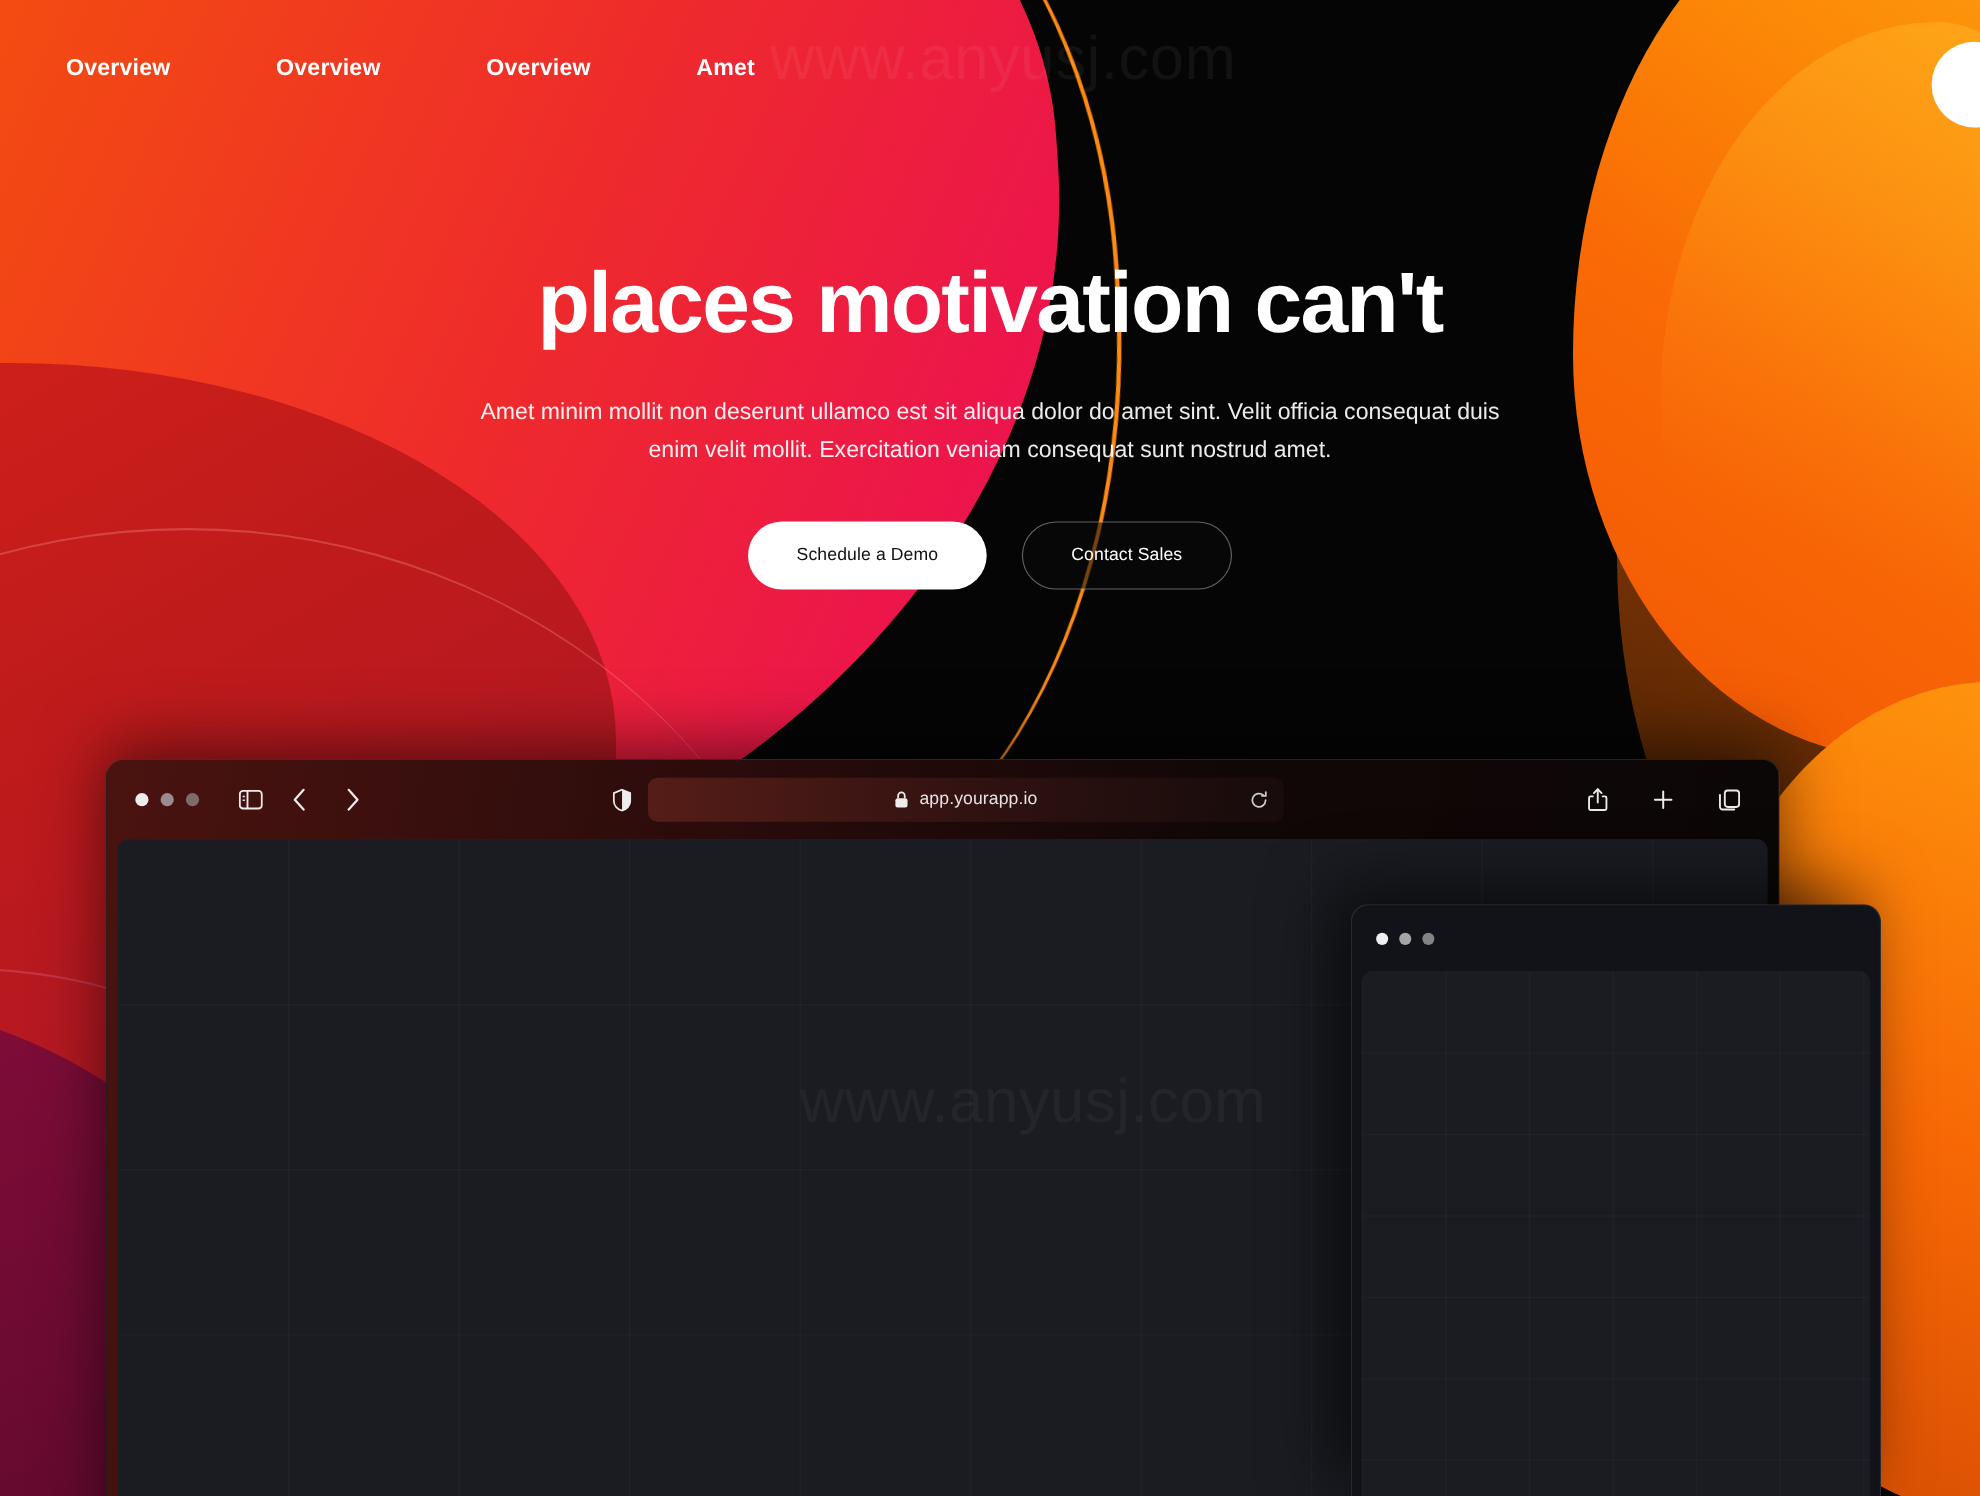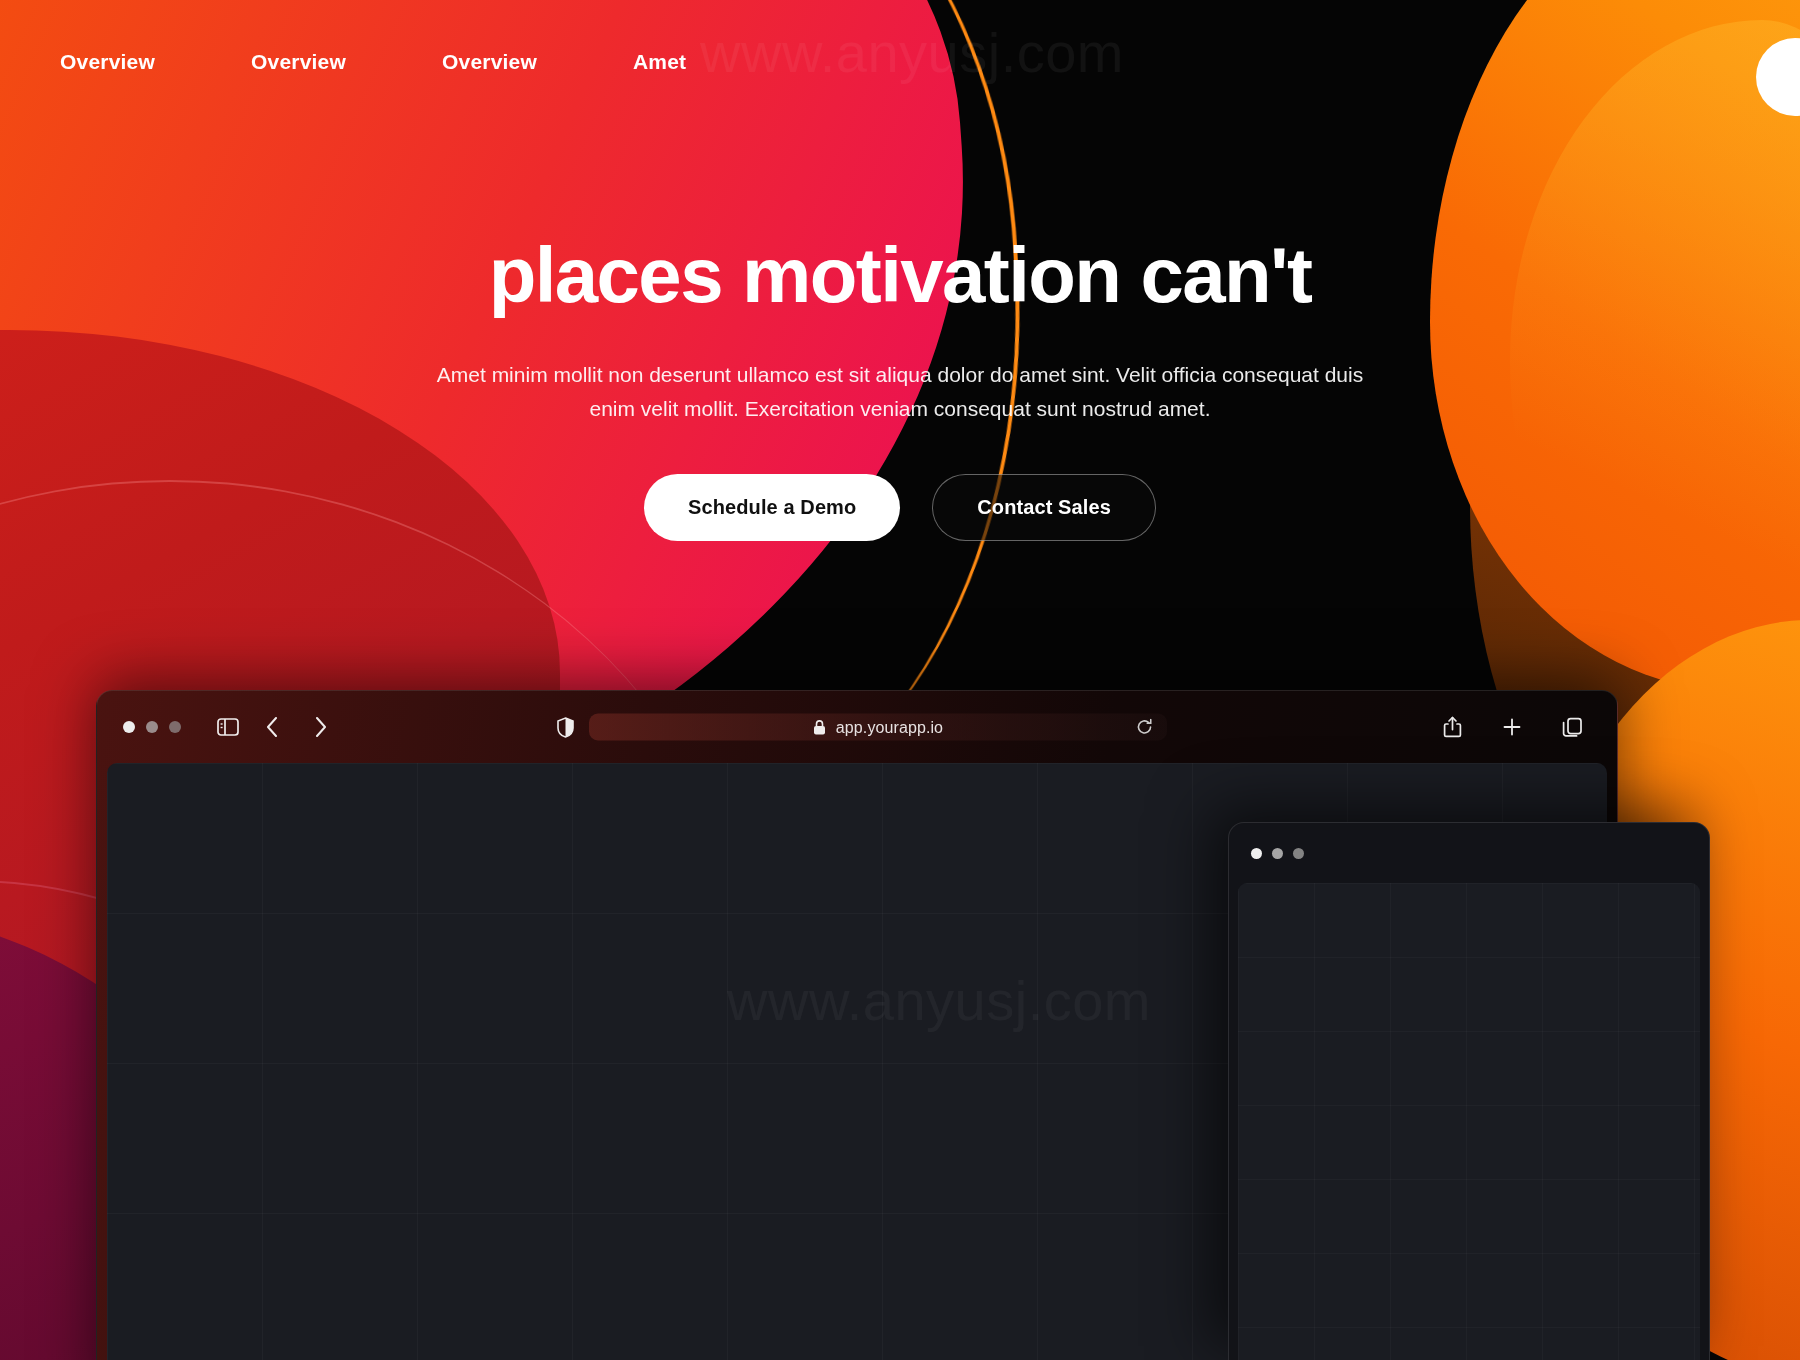--- a/index.html
+++ b/index.html
@@ -149,22 +149,22 @@
     font-weight:400;
   }
   .cta-row {
     margin-top:48px;
     display:flex; justify-content:center; gap:32px;
   }
   .btn {
     border:none;
     cursor:pointer;
     font-family:inherit;
-    font-size:20px;
-    font-weight:700;
+    font-size:16px;
+    font-weight:400;
     border-radius:999px;
     padding:21px 44px;
     letter-spacing:.1px;
   }
   .btn-primary { background:#fff; color:#101010; }
   .btn-ghost {
     background:rgba(10,10,10,.55);
     color:#fff;
     border:1.5px solid rgba(255,255,255,.38);
   }
@@ -202,21 +202,21 @@
   }
   .ico svg { display:block; }
   .nav-arrows { display:flex; gap:22px; margin-left:18px; }
 
   .shield-wrap { position:absolute; left:455px; top:50%; transform:translateY(-50%); }
 
   .urlbar {
     position:absolute;
     left:492px; top:50%;
     transform:translateY(-50%);
-    width:578px; height:27px;
+    width:578px; height:40px;
     background:linear-gradient(90deg,rgba(120,42,34,.55) 0%,rgba(60,24,22,.55) 55%,rgba(30,16,16,.5) 100%);
     border-radius:9px;
     display:flex; align-items:center; justify-content:center;
     gap:9px;
   }
   .urlbar .u-text {
     color:#E8E2E2;
     font-size:16px;
     letter-spacing:.1px;
   }

